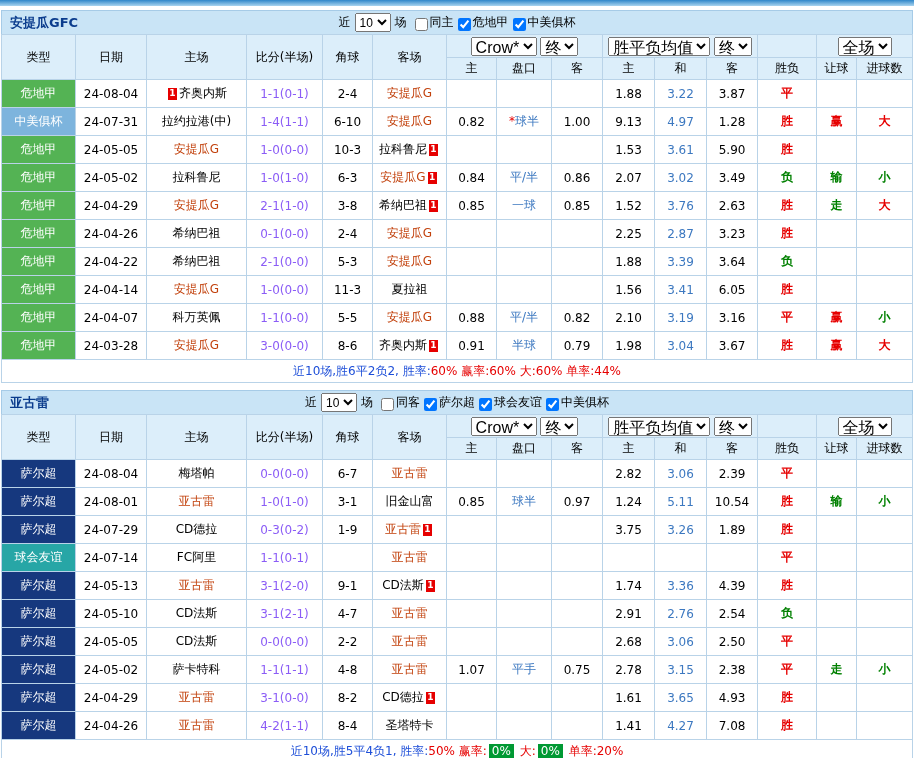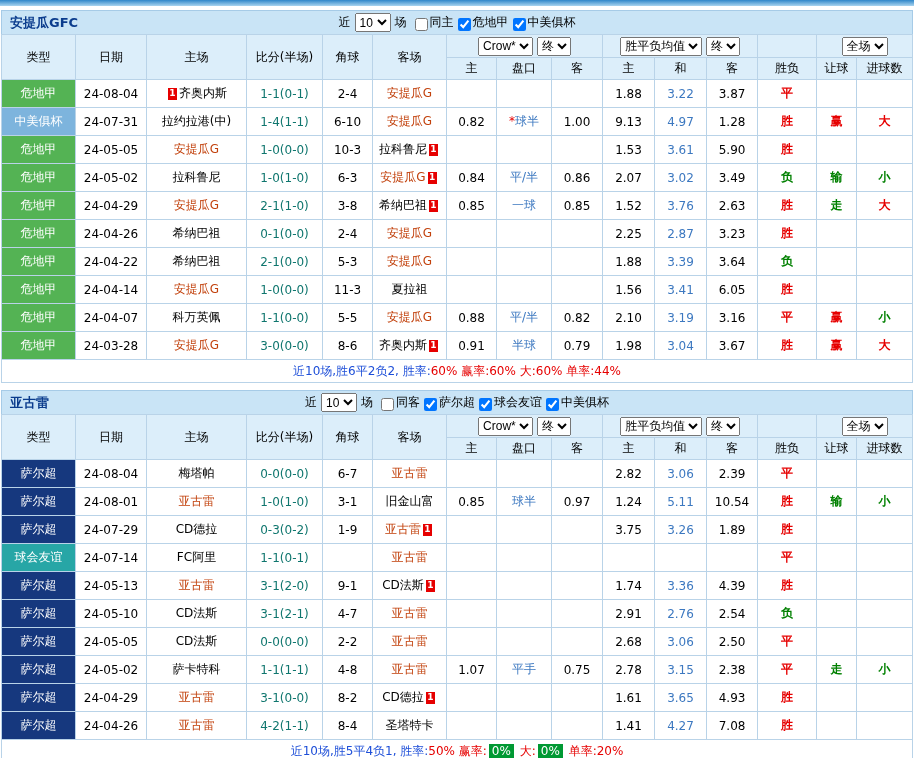--- a/index.html
+++ b/index.html
@@ -31,31 +31,31 @@
   .cbx { display:inline-flex; align-items:flex-end; margin-left:4px; cursor:pointer; }
   .cbx input { margin-right:2px; }
 
   table { width:100%; border-collapse:collapse; table-layout:fixed; }
   th, td {
     border:1px solid #b9d3e8; text-align:center;
     overflow:hidden; white-space:nowrap;
   }
   thead th { background:#dceefa; font-weight:normal; height:22px; }
   thead tr.selrow th { height:23px; }
-  thead select { font-size:12px; height:19px; }
+  thead select { font-size:16px; height:19px; }
   tbody td { height:28px; background:#fff; }
   tfoot td { height:23px; background:#fff; }
 
   td.type { color:#fff; }
   .t-green { background:#54b354; }
   .t-lblue { background:#7db4dd; }
   .t-navy  { background:#16387e; }
   .t-teal  { background:#27a6a6; }
 
-  .score { color:#0f766e; }
+  .score { color:#8b5cf6; }
   .line  { color:#3c78c0; }
   .blue  { color:#3c78c0;text-align:center; }
   .red   { color:#e60000; }
   .green { color:#008000; }
   .bold  { font-weight:bold; }
   .focal { color:#c2410c; }
   .star  { color:#e60000; }
 
   .redcard {
     display:inline-block; background:#e60000; color:#fff;

